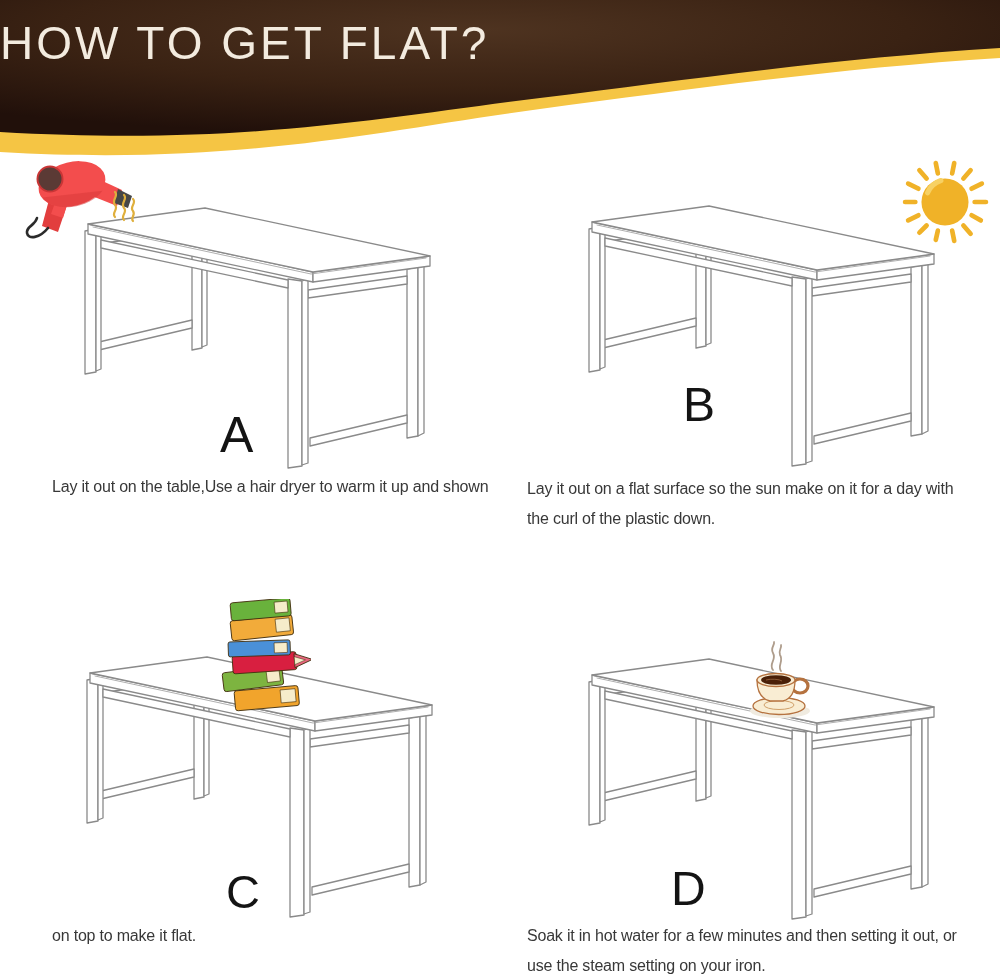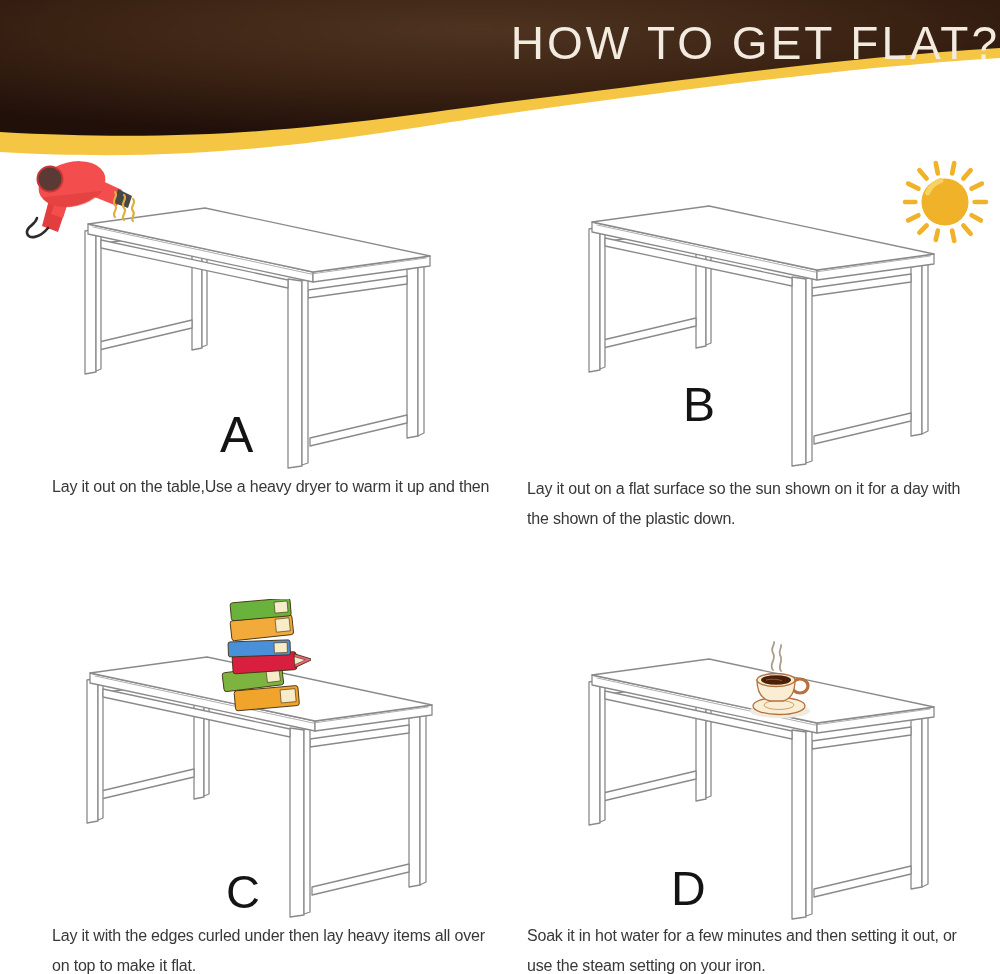--- a/index.html
+++ b/index.html
@@ -3,21 +3,21 @@
 <meta charset="utf-8">
 <style>
   html,body{margin:0;padding:0;background:#fff;}
   #page{
     position:relative;width:1000px;height:974px;background:#ffffff;
     overflow:hidden;font-family:"Liberation Sans", sans-serif;
   }
   
   #header-wave{position:absolute;left:0;top:0;width:1000px;height:170px;}
   #page-title{
-    position:absolute;left:0;top:16px;width:1000px;text-align:right;
+    position:absolute;left:0;top:16px;width:1000px;text-align:left;
     font-size:46px;letter-spacing:3px;color:#f3ebdf;font-weight:normal;
   }
   
   .desk{position:absolute;width:390px;height:280px;}
   #desk-a{left:55px;top:195px;}
   #desk-b{left:559px;top:193px;}
   #desk-c{left:57px;top:644px;}
   #desk-d{left:559px;top:646px;}
   
   #hair-dryer{position:absolute;left:20px;top:152px;width:122px;height:90px;}
@@ -203,28 +203,27 @@
       <path d="M48,31 C44,26 51,21 47,15 C45,11 49,8 48,5"></path>
     </g>
   </svg>
 
   <div id="label-a" class="method-label">A</div>
   <div id="label-b" class="method-label">B</div>
   <div id="label-c" class="method-label">C</div>
   <div id="label-d" class="method-label">D</div>
 
   <div id="caption-a" class="caption">
-    <div>Lay it out on the table,Use a heavy dryer to warm it up and then</div>
+    <div>Lay it out on the table,Use a hair dryer to warm it up and shown</div>
   </div>
   <div id="caption-b" class="caption">
-    <div>Lay it out on a flat surface so the sun shown on it for a day with</div>
-    <div>the shown of the plastic down.</div>
+    <div>Lay it out on a flat surface so the sun make on it for a day with</div>
+    <div>the curl of the plastic down.</div>
   </div>
   <div id="caption-c" class="caption">
-    <div>Lay it with the edges curled under then lay heavy items all over</div>
     <div>on top to make it flat.</div>
   </div>
   <div id="caption-d" class="caption">
     <div>Soak it in hot water for a few minutes and then setting it out, or</div>
     <div>use the steam setting on your iron.</div>
   </div>
 
 </div>
 
 </body></html>

